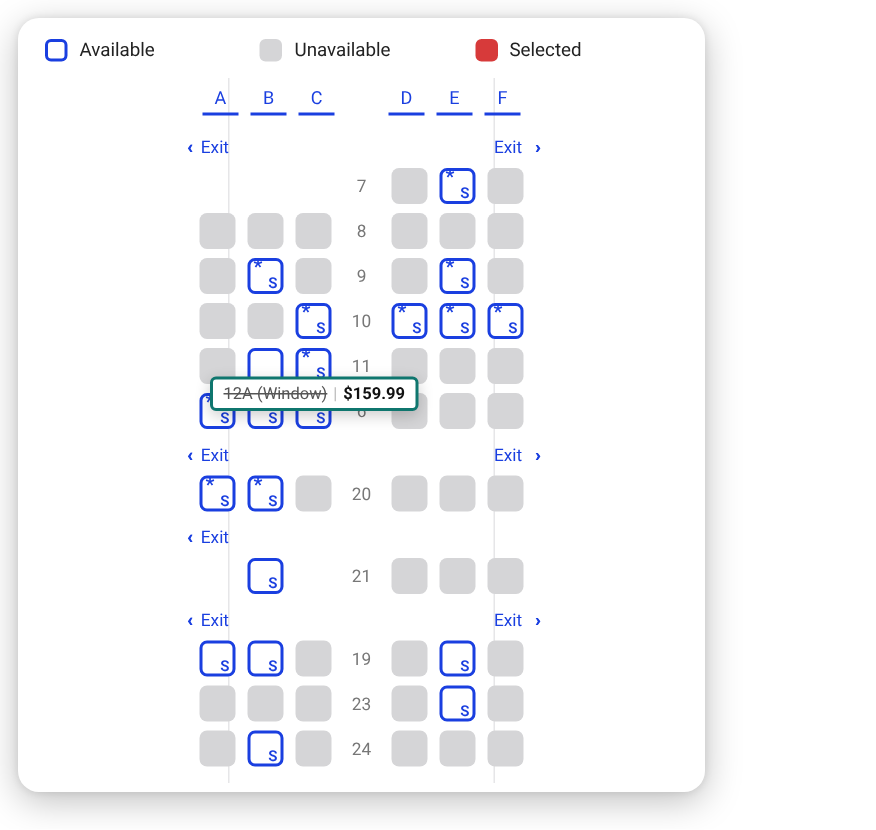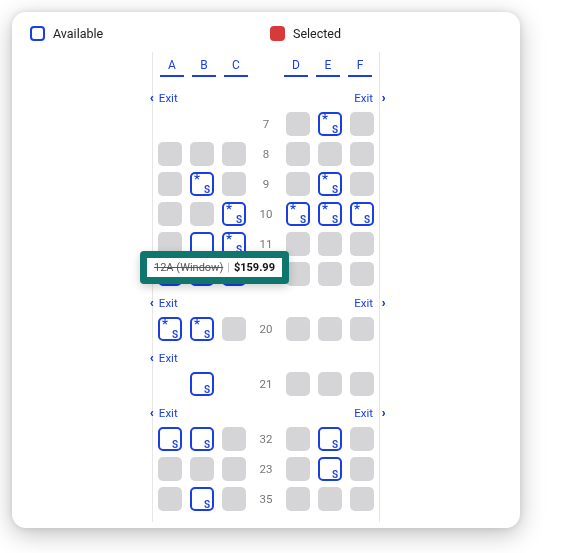--- a/index.html
+++ b/index.html
@@ -7,21 +7,21 @@
     margin: 0;
     font-family: -apple-system, BlinkMacSystemFont, "Segoe UI", Roboto, sans-serif;
     background: #fff;
     width: 584px;
     height: 553px;
     overflow: hidden;
   }
   .app {
     position: relative;
     margin: 12px;
-    width: 508px;
+    width: 458px;
     height: 516px;
     background: #fff;
     border-radius: 14px;
     box-shadow: 0 6px 24px rgba(0,0,0,0.25), 0 0 6px rgba(0,0,0,0.1);
     overflow: hidden;
   }
 
   .legend {
     display: flex;
     align-items: center;
@@ -163,21 +163,21 @@
     width: 1px;
     height: 100%;
     background: #e6e6e8;
   }
   .rail-left  { left: 140px; }
   .rail-right { right: 140px; }
 
   .tooltip {
     position: absolute;
     background: #fff;
-    border: 7px solid #0f766e;
+    border: 2px solid #0f766e;
     border-radius: 4px;
     box-shadow: 0 3px 10px rgba(0,0,0,0.2);
     font-size: 11px;
     padding: 3px 7px;
     white-space: nowrap;
     display: flex;
     gap: 4px;
     align-items: flex-end;
     z-index: 5;
   }
@@ -188,20 +188,24 @@
 </head>
 <body>
 
 <div class="app">
   <div class="legend">
     <div class="legend-item">
       <span class="legend-swatch sw-available"></span>
       <span>Available</span>
     </div>
     <div class="legend-item">
+      <span class="legend-swatch sw-unavail"></span>
+      <span>Unavailable</span>
+    </div>
+    <div class="legend-item">
       <span class="legend-swatch sw-selected"></span>
       <span>Selected</span>
     </div>
   </div>
 
   <div class="main">
     <div class="rail-left"></div>
     <div class="rail-right"></div>
 
     <div class="cabin-outer">
@@ -349,21 +353,21 @@
           <div class="exit"><span class="chev">‹‹</span>&nbsp;<span>Exit</span></div>
           <div class="exit"><span>Exit</span>&nbsp;<span class="chev">››</span></div>
         </div>
 
         <div class="seat-row">
             <div class="col-group">
               <div class="seat available paid"></div>
               <div class="seat available paid"></div>
               <div class="seat unavailable"></div>
             </div>
-            <div class="row-num">32</div>
+            <div class="row-num">19</div>
             <div class="col-group">
               <div class="seat unavailable"></div>
               <div class="seat available paid"></div>
               <div class="seat unavailable"></div>
             </div>
           </div>
         <div class="seat-row">
             <div class="col-group">
               <div class="seat unavailable"></div>
               <div class="seat unavailable"></div>
@@ -375,21 +379,21 @@
               <div class="seat available paid"></div>
               <div class="seat unavailable"></div>
             </div>
           </div>
         <div class="seat-row">
             <div class="col-group">
               <div class="seat unavailable"></div>
               <div class="seat available paid"></div>
               <div class="seat unavailable"></div>
             </div>
-            <div class="row-num">35</div>
+            <div class="row-num">24</div>
             <div class="col-group">
               <div class="seat unavailable"></div>
               <div class="seat unavailable"></div>
               <div class="seat unavailable"></div>
             </div>
           </div>
 
       </div>
     </div>
 

